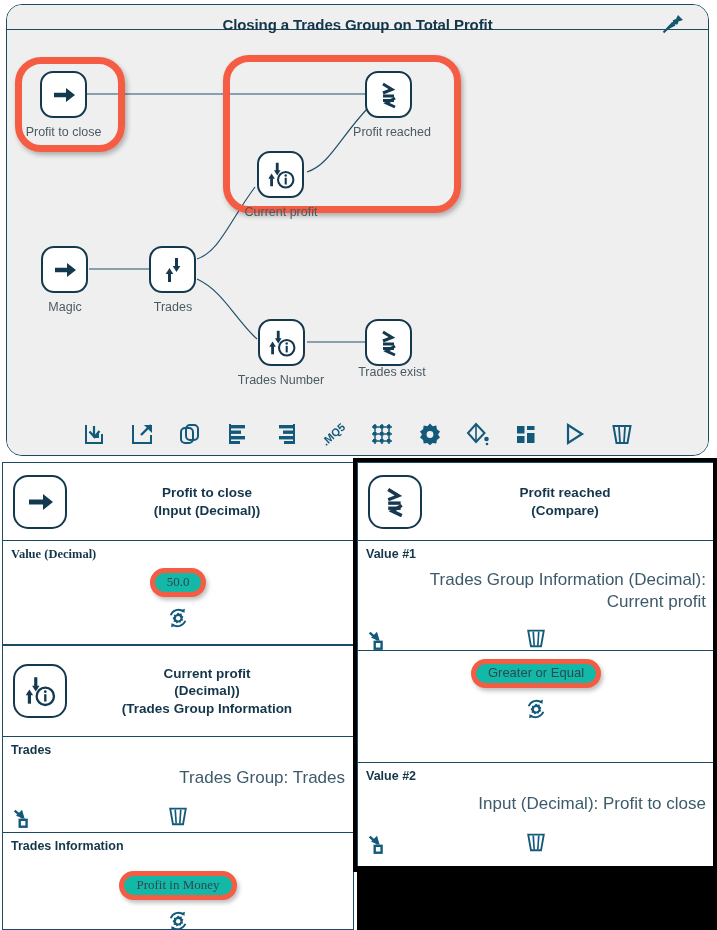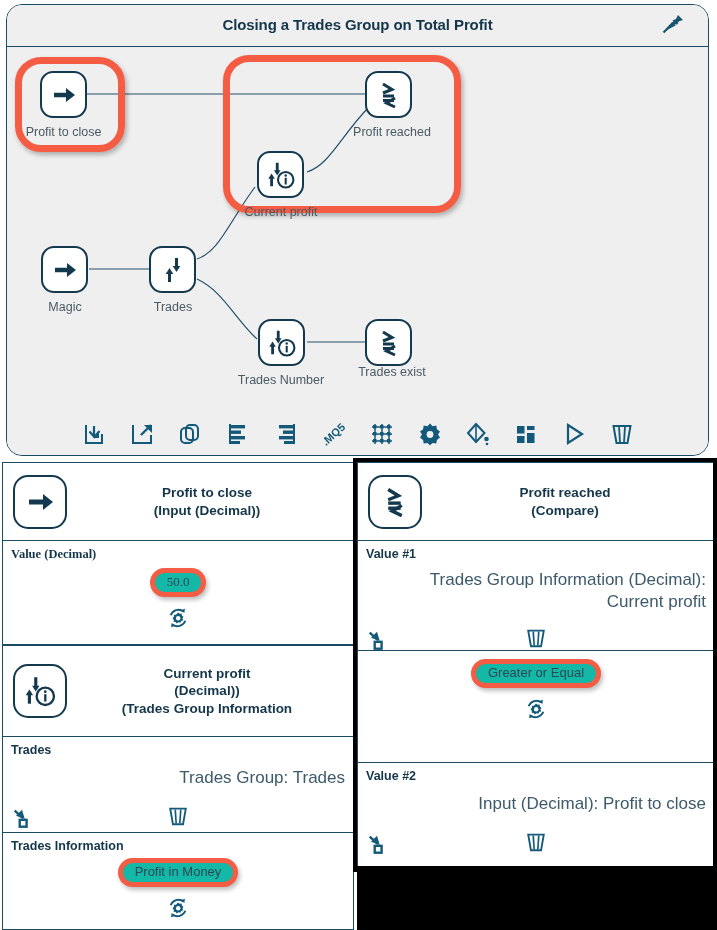--- a/index.html
+++ b/index.html
@@ -13,21 +13,21 @@
   
   #diagram-window{
     position:absolute;left:6px;top:4px;width:703px;height:452px;
     background:#efefef;
     border:1.5px solid #1b4a63;
     border-radius:16px;
     box-sizing:border-box;
     overflow:hidden;
   }
   #diagram-titlebar{
-    position:absolute;left:0;top:0;width:100%;height:42px;
+    position:absolute;left:0;top:0;width:100%;height:25px;
     background:#efefef;
     border-bottom:1.2px solid #1b4a63;
     box-sizing:border-box;
   }
   #diagram-title{
     position:absolute;left:0;top:11px;width:100%;
     text-align:center;
     font-size:15px;font-weight:bold;color:#14364a;
     letter-spacing:-0.1px;
   }
@@ -451,21 +451,21 @@
           <path d="M3.5 4 L20.5 4 L17.5 21 L6.5 21 Z" stroke="#13597a" stroke-width="2" fill="none"></path>
           <path d="M9 5 L10 20" stroke="#13597a" stroke-width="1.8"></path>
           <path d="M15 5 L14 20" stroke="#13597a" stroke-width="1.8"></path>
         </svg>
       </span>
     </div>
   </div>
 
   <div class="field" style="height:98px;">
     <div class="field-label">Trades Information</div>
-    <div class="center-wrap" style="margin-top:5px;">
+    <div class="center-wrap" style="margin-top:18px;font-family:Liberation Serif, serif;">
       <span class="pill-highlight">Profit in Money</span>
     </div>
     <div class="field-row" style="margin-top:8px;">
       <span class="gear-icon">
         <svg viewBox="0 0 24 24" width="22" height="22">
           <path d="M4 9 A9 9 0 0 1 18 5" stroke="#13597a" stroke-width="2" fill="none"></path>
           <path d="M19 6.5 L19.5 2 L15 3.5 Z" fill="#13597a"></path>
           <path d="M20 15 A9 9 0 0 1 6 19" stroke="#13597a" stroke-width="2" fill="none"></path>
           <path d="M5 17.5 L4.5 22 L9 20.5 Z" fill="#13597a"></path>
           <path d="M12 6 L13.8 7.3 L16 7 L16.2 9.2 L18 10.5 L16.9 12.3 L17.6 14.4 L15.5 15.2 L14.6 17.2 L12.5 16.7 L10.7 18 L9.4 16.3 L7.3 16 L7.4 13.8 L6 12 L7.6 10.6 L7.6 8.5 L9.8 8.5 Z" fill="#13597a"></path>

